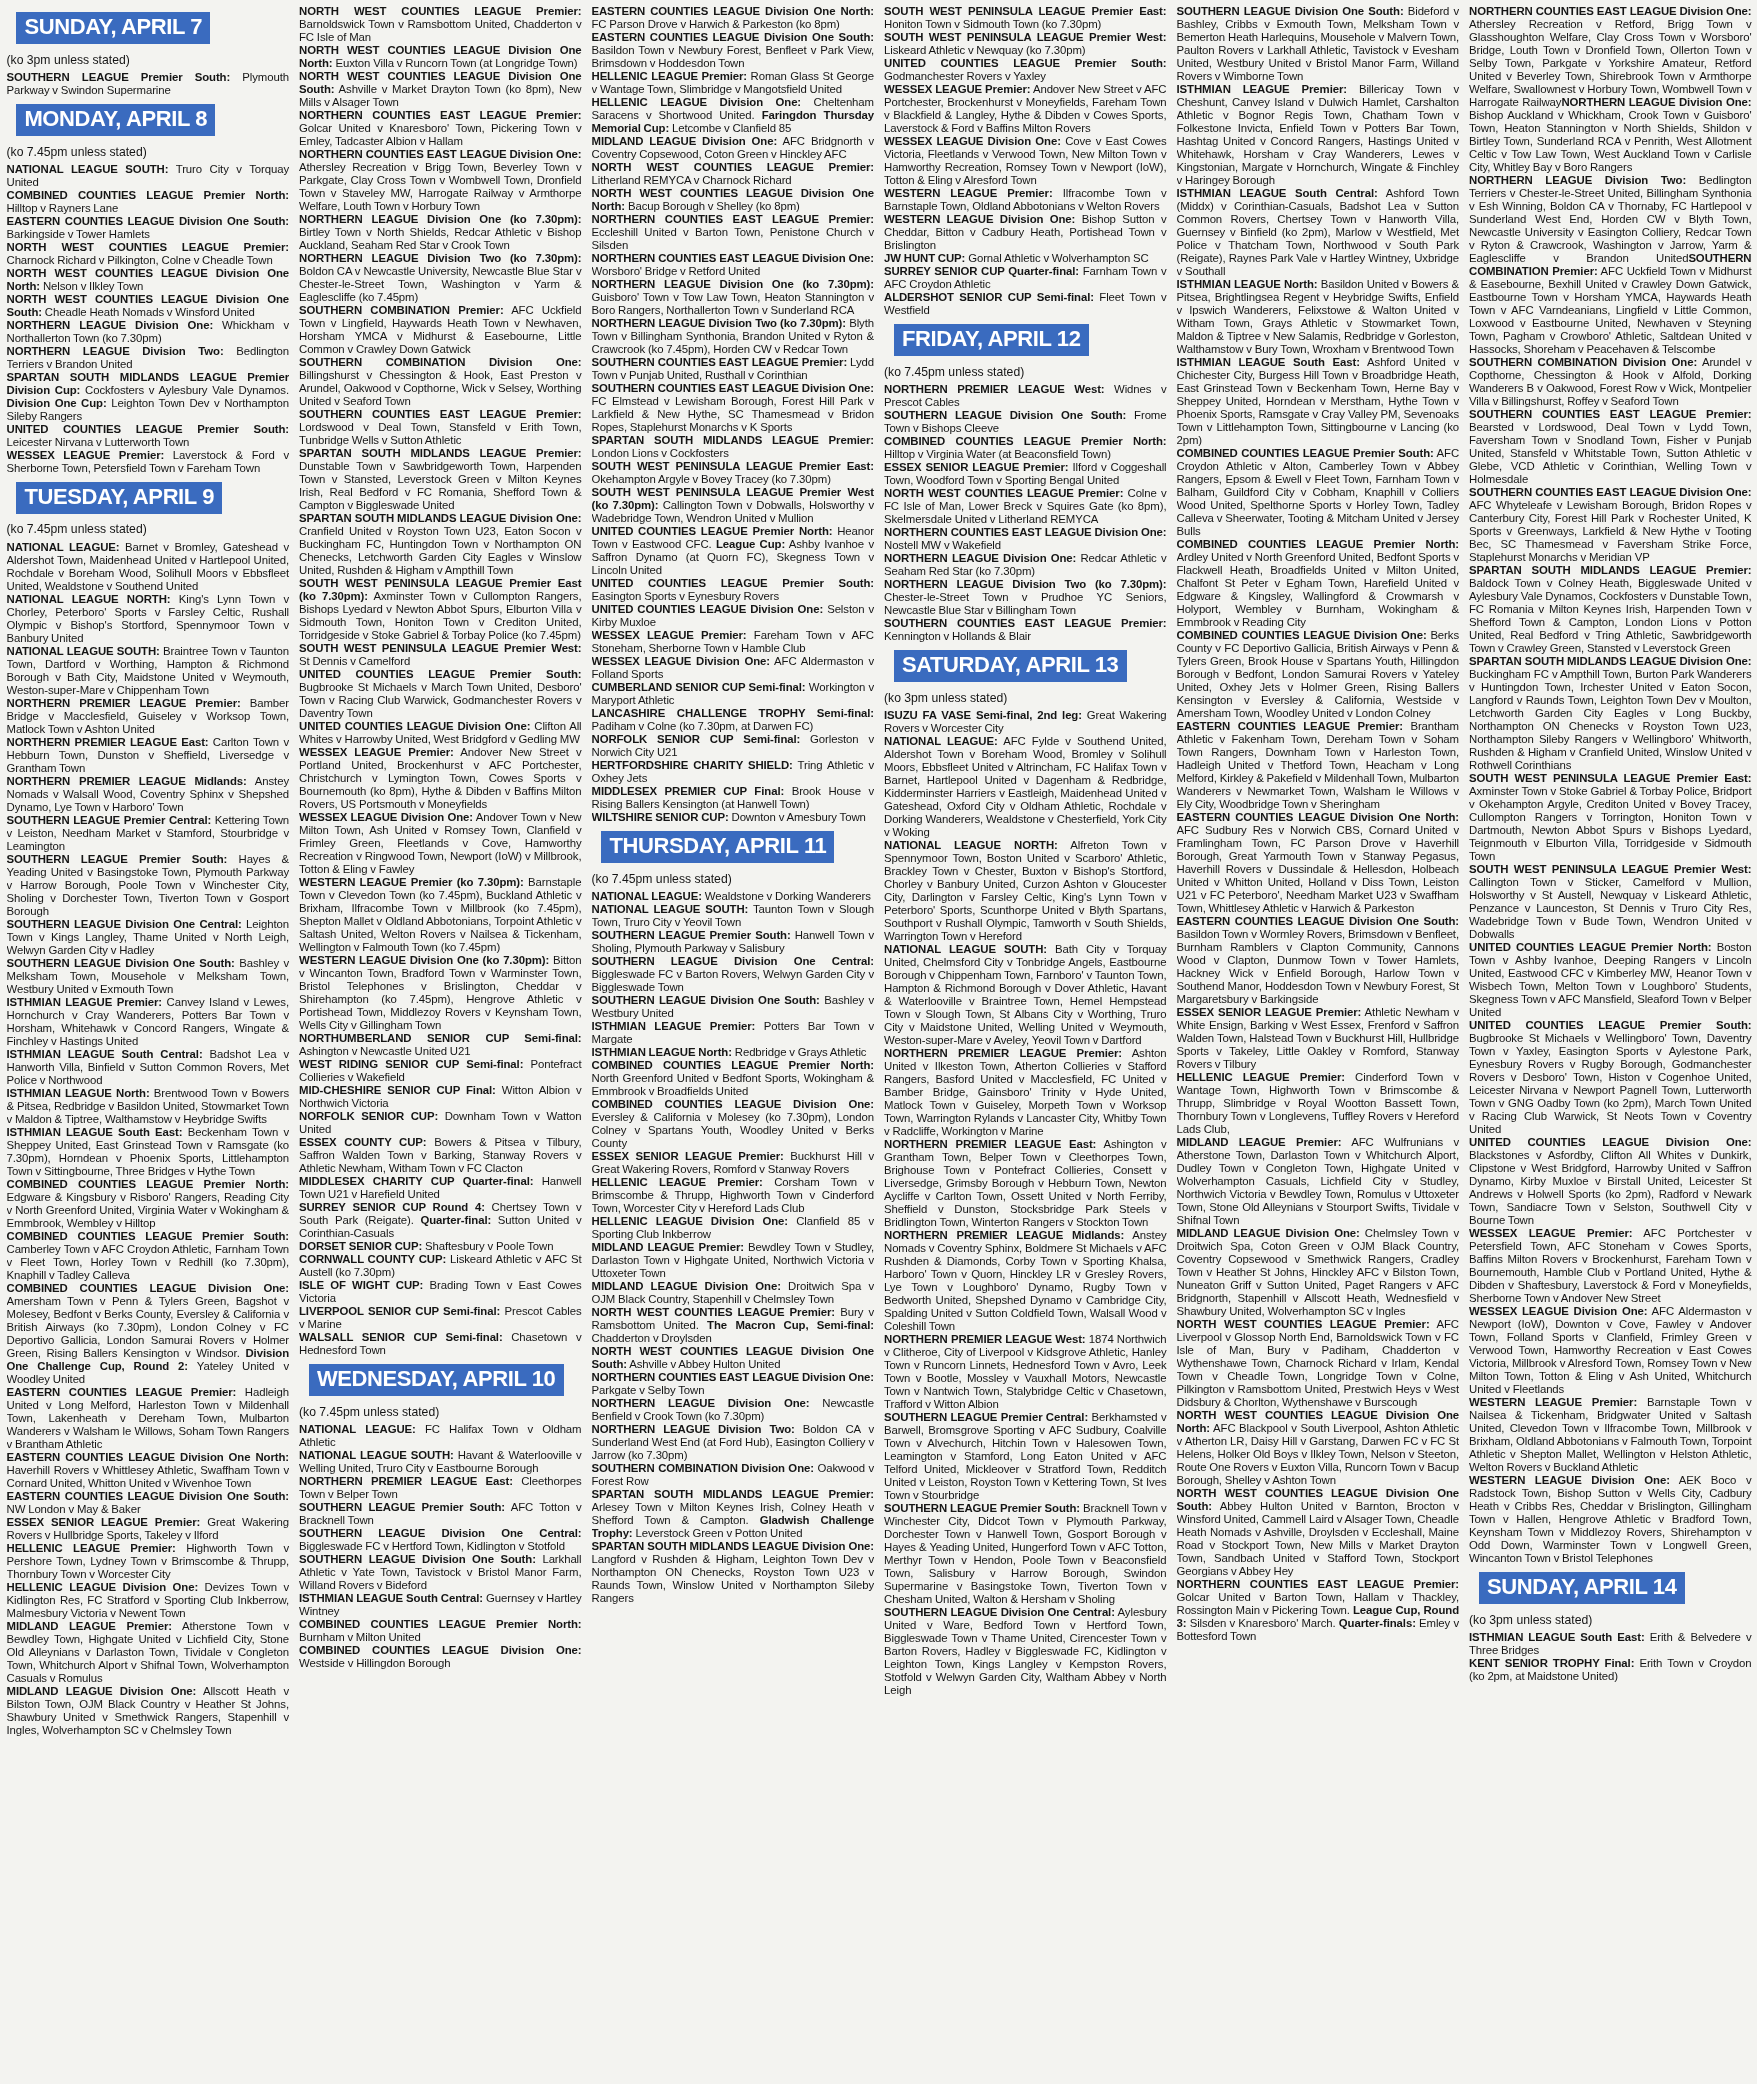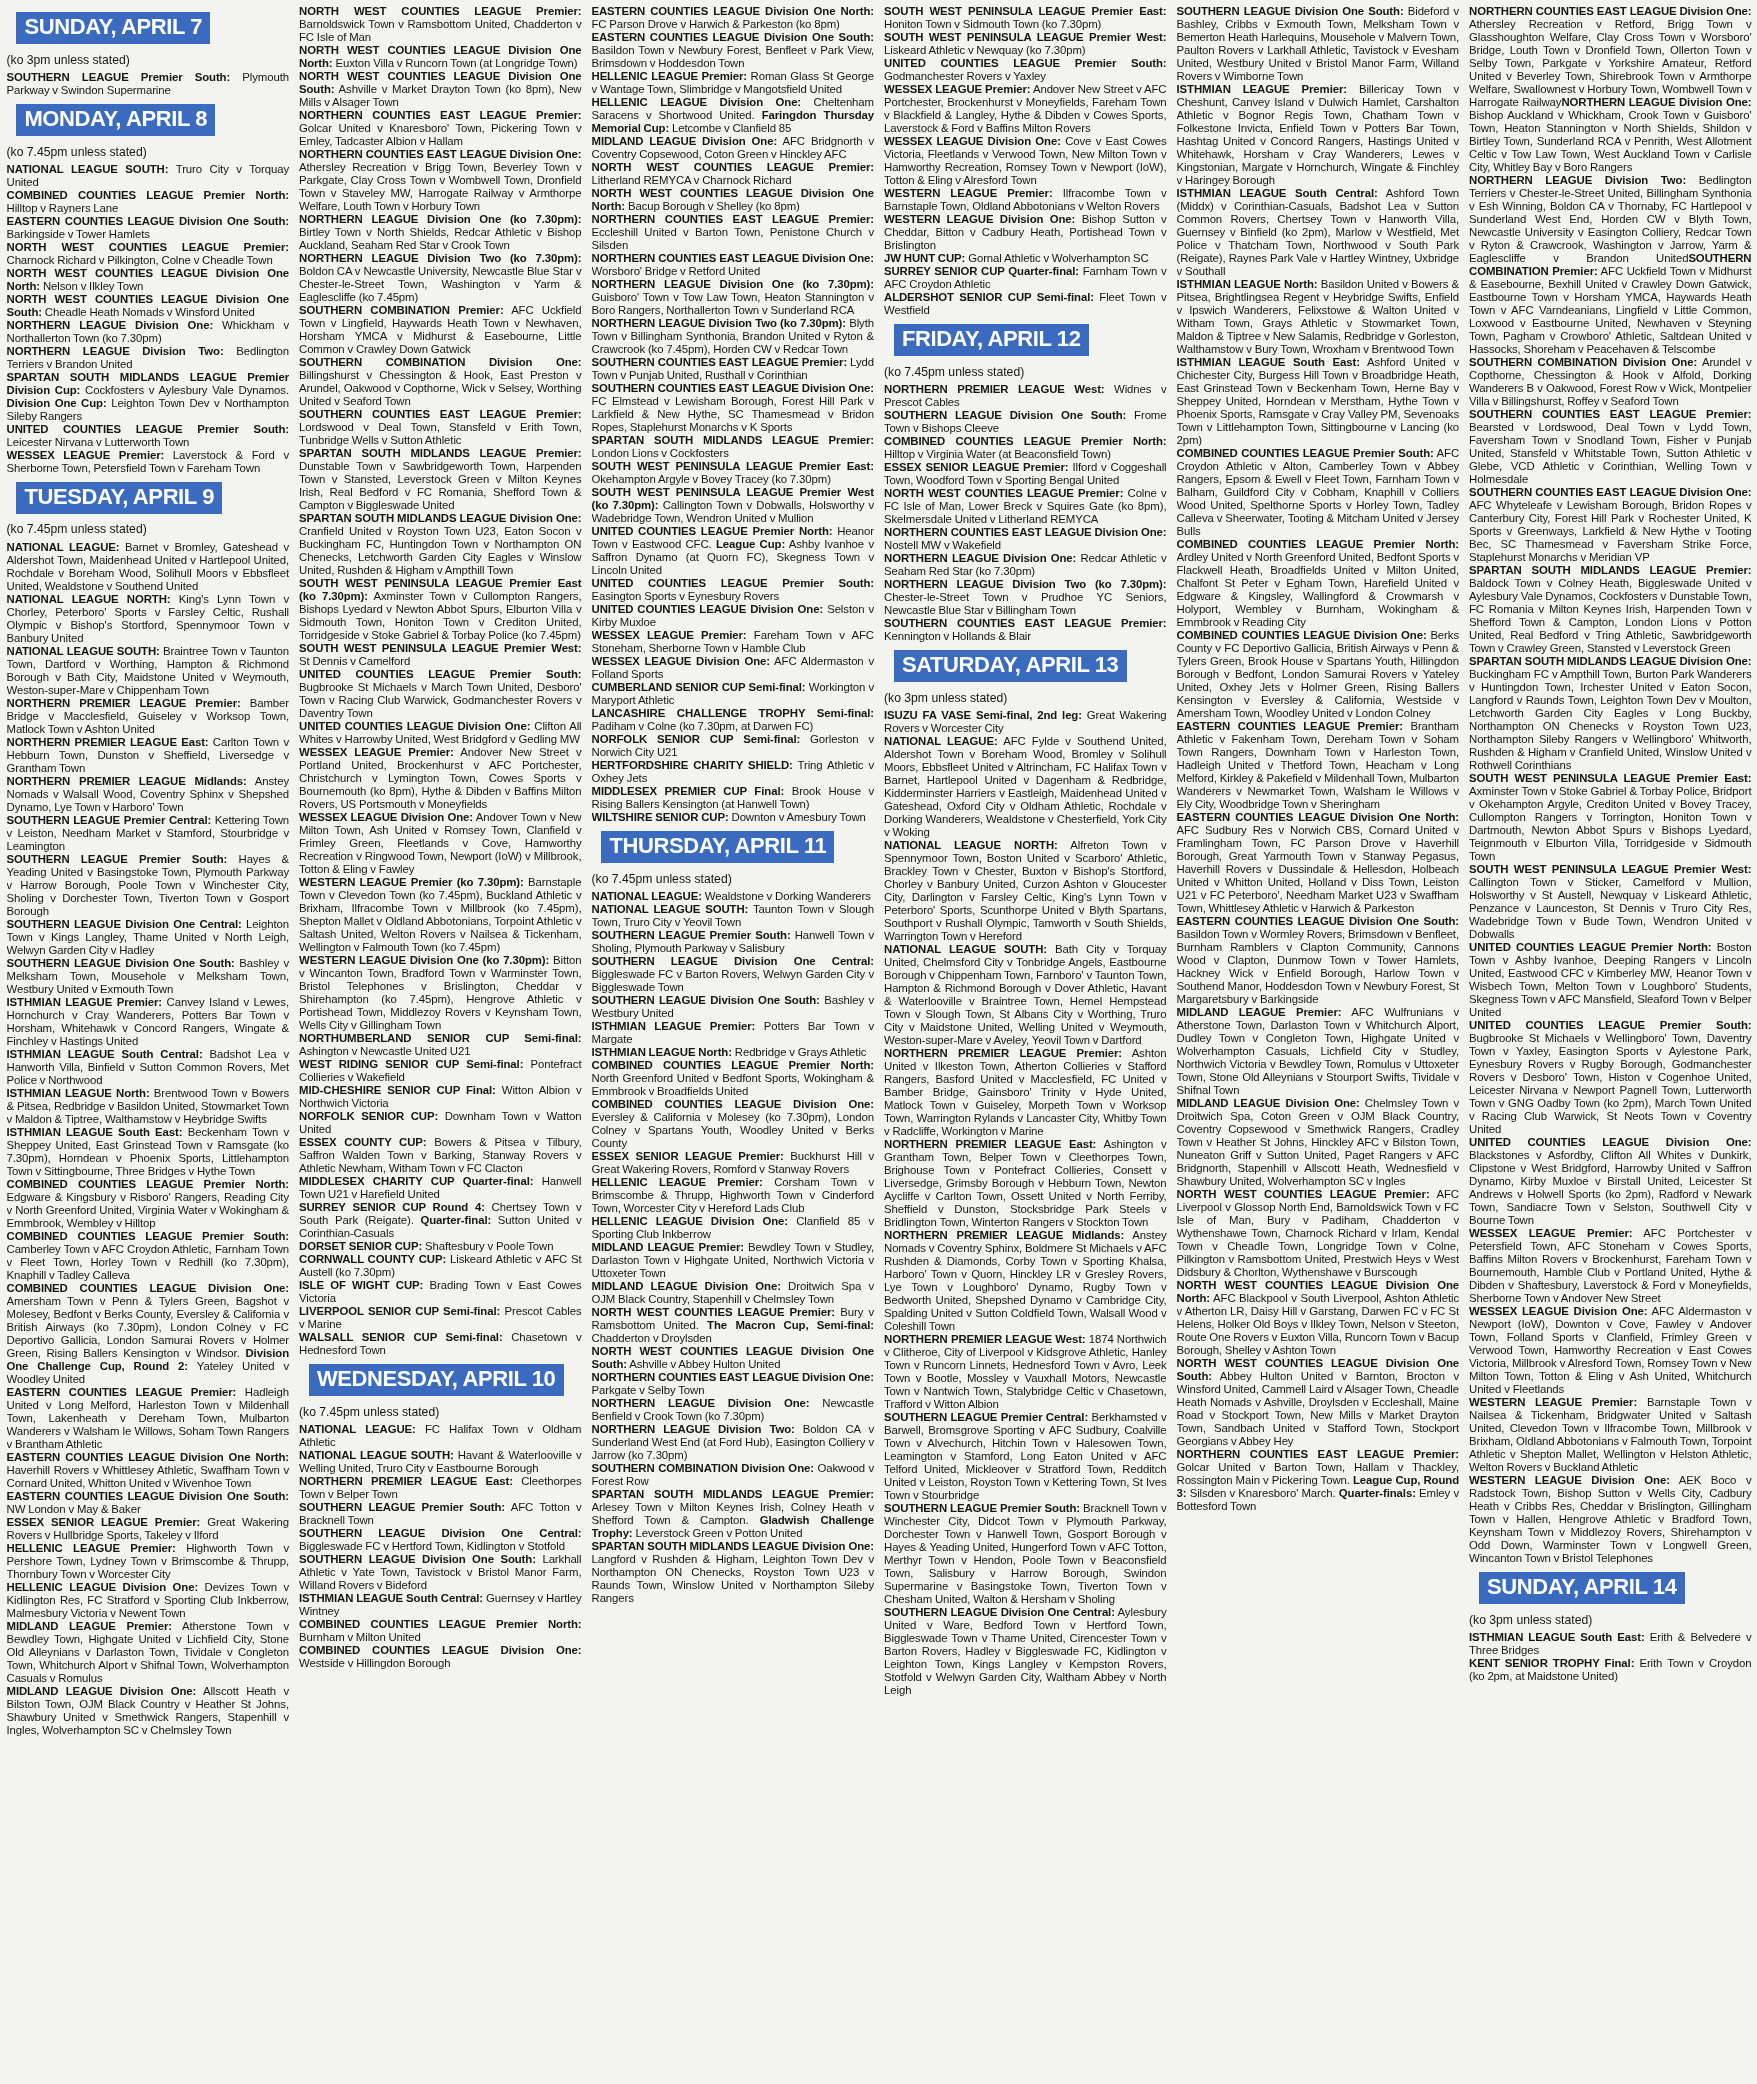--- a/index.html
+++ b/index.html
@@ -51,20 +51,22 @@
       <p class="entry"><span class="lg">ISTHMIAN LEAGUE Premier:</span><span class="fx"> Billericay Town v Cheshunt, Canvey Island v Dulwich Hamlet, Carshalton Athletic v Bognor Regis Town, Chatham Town v Folkestone Invicta, Enfield Town v Potters Bar Town, Hashtag United v Concord Rangers, Hastings United v Whitehawk, Horsham v Cray Wanderers, Lewes v Kingstonian, Margate v Hornchurch, Wingate &amp; Finchley v Haringey Borough</span></p>
       <p class="entry"><span class="lg">ISTHMIAN LEAGUE South Central:</span><span class="fx"> Ashford Town (Middx) v Corinthian-Casuals, Badshot Lea v Sutton Common Rovers, Chertsey Town v Hanworth Villa, Guernsey v Binfield (ko 2pm), Marlow v Westfield, Met Police v Thatcham Town, Northwood v South Park (Reigate), Raynes Park Vale v Hartley Wintney, Uxbridge v Southall</span></p>
       <p class="entry"><span class="lg">ISTHMIAN LEAGUE North:</span><span class="fx"> Basildon United v Bowers &amp; Pitsea, Brightlingsea Regent v Heybridge Swifts, Enfield v Ipswich Wanderers, Felixstowe &amp; Walton United v Witham Town, Grays Athletic v Stowmarket Town, Maldon &amp; Tiptree v New Salamis, Redbridge v Gorleston, Walthamstow v Bury Town, Wroxham v Brentwood Town</span></p>
       <p class="entry"><span class="lg">ISTHMIAN LEAGUE South East:</span><span class="fx"> Ashford United v Chichester City, Burgess Hill Town v Broadbridge Heath, East Grinstead Town v Beckenham Town, Herne Bay v Sheppey United, Horndean v Merstham, Hythe Town v Phoenix Sports, Ramsgate v Cray Valley PM, Sevenoaks Town v Littlehampton Town, Sittingbourne v Lancing (ko 2pm)</span></p>
       <p class="entry"><span class="lg">COMBINED COUNTIES LEAGUE Premier South:</span><span class="fx"> AFC Croydon Athletic v Alton, Camberley Town v Abbey Rangers, Epsom &amp; Ewell v Fleet Town, Farnham Town v Balham, Guildford City v Cobham, Knaphill v Colliers Wood United, Spelthorne Sports v Horley Town, Tadley Calleva v Sheerwater, Tooting &amp; Mitcham United v Jersey Bulls</span></p>
       <p class="entry"><span class="lg">COMBINED COUNTIES LEAGUE Premier North:</span><span class="fx"> Ardley United v North Greenford United, Bedfont Sports v Flackwell Heath, Broadfields United v Milton United, Chalfont St Peter v Egham Town, Harefield United v Edgware &amp; Kingsley, Wallingford &amp; Crowmarsh v Holyport, Wembley v Burnham, Wokingham &amp; Emmbrook v Reading City</span></p>
       <p class="entry"><span class="lg">COMBINED COUNTIES LEAGUE Division One:</span><span class="fx"> Berks County v FC Deportivo Gallicia, British Airways v Penn &amp; Tylers Green, Brook House v Spartans Youth, Hillingdon Borough v Bedfont, London Samurai Rovers v Yateley United, Oxhey Jets v Holmer Green, Rising Ballers Kensington v Eversley &amp; California, Westside v Amersham Town, Woodley United v London Colney</span></p>
       <p class="entry"><span class="lg">EASTERN COUNTIES LEAGUE Premier:</span><span class="fx"> Brantham Athletic v Fakenham Town, Dereham Town v Soham Town Rangers, Downham Town v Harleston Town, Hadleigh United v Thetford Town, Heacham v Long Melford, Kirkley &amp; Pakefield v Mildenhall Town, Mulbarton Wanderers v Newmarket Town, Walsham le Willows v Ely City, Woodbridge Town v Sheringham</span></p>
       <p class="entry"><span class="lg">EASTERN COUNTIES LEAGUE Division One North:</span><span class="fx"> AFC Sudbury Res v Norwich CBS, Cornard United v Framlingham Town, FC Parson Drove v Haverhill Borough, Great Yarmouth Town v Stanway Pegasus, Haverhill Rovers v Dussindale &amp; Hellesdon, Holbeach United v Whitton United, Holland v Diss Town, Leiston U21 v FC Peterboro', Needham Market U23 v Swaffham Town, Whittlesey Athletic v Harwich &amp; Parkeston</span></p>
       <p class="entry"><span class="lg">EASTERN COUNTIES LEAGUE Division One South:</span><span class="fx"> Basildon Town v Wormley Rovers, Brimsdown v Benfleet, Burnham Ramblers v Clapton Community, Cannons Wood v Clapton, Dunmow Town v Tower Hamlets, Hackney Wick v Enfield Borough, Harlow Town v Southend Manor, Hoddesdon Town v Newbury Forest, St Margaretsbury v Barkingside</span></p>
+      <p class="entry"><span class="lg">ESSEX SENIOR LEAGUE Premier:</span><span class="fx"> Athletic Newham v White Ensign, Barking v West Essex, Frenford v Saffron Walden Town, Halstead Town v Buckhurst Hill, Hullbridge Sports v Takeley, Little Oakley v Romford, Stanway Rovers v Tilbury</span></p>
+      <p class="entry"><span class="lg">HELLENIC LEAGUE Premier:</span><span class="fx"> Cinderford Town v Wantage Town, Highworth Town v Brimscombe &amp; Thrupp, Slimbridge v Royal Wootton Bassett Town, Thornbury Town v Longlevens, Tuffley Rovers v Hereford Lads Club,</span></p>
       <p class="entry"><span class="lg">MIDLAND LEAGUE Premier:</span><span class="fx"> AFC Wulfrunians v Atherstone Town, Darlaston Town v Whitchurch Alport, Dudley Town v Congleton Town, Highgate United v Wolverhampton Casuals, Lichfield City v Studley, Northwich Victoria v Bewdley Town, Romulus v Uttoxeter Town, Stone Old Alleynians v Stourport Swifts, Tividale v Shifnal Town</span></p>
       <p class="entry"><span class="lg">MIDLAND LEAGUE Division One:</span><span class="fx"> Chelmsley Town v Droitwich Spa, Coton Green v OJM Black Country, Coventry Copsewood v Smethwick Rangers, Cradley Town v Heather St Johns, Hinckley AFC v Bilston Town, Nuneaton Griff v Sutton United, Paget Rangers v AFC Bridgnorth, Stapenhill v Allscott Heath, Wednesfield v Shawbury United, Wolverhampton SC v Ingles</span></p>
       <p class="entry"><span class="lg">NORTH WEST COUNTIES LEAGUE Premier:</span><span class="fx"> AFC Liverpool v Glossop North End, Barnoldswick Town v FC Isle of Man, Bury v Padiham, Chadderton v Wythenshawe Town, Charnock Richard v Irlam, Kendal Town v Cheadle Town, Longridge Town v Colne, Pilkington v Ramsbottom United, Prestwich Heys v West Didsbury &amp; Chorlton, Wythenshawe v Burscough</span></p>
       <p class="entry"><span class="lg">NORTH WEST COUNTIES LEAGUE Division One North:</span><span class="fx"> AFC Blackpool v South Liverpool, Ashton Athletic v Atherton LR, Daisy Hill v Garstang, Darwen FC v FC St Helens, Holker Old Boys v Ilkley Town, Nelson v Steeton, Route One Rovers v Euxton Villa, Runcorn Town v Bacup Borough, Shelley v Ashton Town</span></p>
       <p class="entry"><span class="lg">NORTH WEST COUNTIES LEAGUE Division One South:</span><span class="fx"> Abbey Hulton United v Barnton, Brocton v Winsford United, Cammell Laird v Alsager Town, Cheadle Heath Nomads v Ashville, Droylsden v Eccleshall, Maine Road v Stockport Town, New Mills v Market Drayton Town, Sandbach United v Stafford Town, Stockport Georgians v Abbey Hey</span></p>
       <p class="entry"><span class="lg">NORTHERN COUNTIES EAST LEAGUE Premier:</span><span class="fx"> Golcar United v Barton Town, Hallam v Thackley, Rossington Main v Pickering Town. </span><span class="lg">League Cup, Round 3:</span><span class="fx"> Silsden v Knaresboro' March. </span><span class="lg">Quarter-finals:</span><span class="fx"> Emley v Bottesford Town</span></p>
     </div>
     <div class="col"><p class="entry"><span class="lg">NORTHERN COUNTIES EAST LEAGUE Division One:</span><span class="fx"> Athersley Recreation v Retford, Brigg Town v Glasshoughton Welfare, Clay Cross Town v Worsboro' Bridge, Louth Town v Dronfield Town, Ollerton Town v Selby Town, Parkgate v Yorkshire Amateur, Retford United v Beverley Town, Shirebrook Town v Armthorpe Welfare, Swallownest v Horbury Town, Wombwell Town v Harrogate Railway</span><span class="lg">NORTHERN LEAGUE Division One:</span><span class="fx"> Bishop Auckland v Whickham, Crook Town v Guisboro' Town, Heaton Stannington v North Shields, Shildon v Birtley Town, Sunderland RCA v Penrith, West Allotment Celtic v Tow Law Town, West Auckland Town v Carlisle City, Whitley Bay v Boro Rangers</span></p><p class="entry"><span class="lg">NORTHERN LEAGUE Division Two:</span><span class="fx"> Bedlington Terriers v Chester-le-Street United, Billingham Synthonia v Esh Winning, Boldon CA v Thornaby, FC Hartlepool v Sunderland West End, Horden CW v Blyth Town, Newcastle University v Easington Colliery, Redcar Town v Ryton &amp; Crawcrook, Washington v Jarrow, Yarm &amp; Eaglescliffe v Brandon United</span><span class="lg">SOUTHERN COMBINATION Premier:</span><span class="fx"> AFC Uckfield Town v Midhurst &amp; Easebourne, Bexhill United v Crawley Down Gatwick, Eastbourne Town v Horsham YMCA, Haywards Heath Town v AFC Varndeanians, Lingfield v Little Common, Loxwood v Eastbourne United, Newhaven v Steyning Town, Pagham v Crowboro' Athletic, Saltdean United v Hassocks, Shoreham v Peacehaven &amp; Telscombe</span></p><p class="entry"><span class="lg">SOUTHERN COMBINATION Division One:</span><span class="fx"> Arundel v Copthorne, Chessington &amp; Hook v Alfold, Dorking Wanderers B v Oakwood, Forest Row v Wick, Montpelier Villa v Billingshurst, Roffey v Seaford Town</span></p><p class="entry"><span class="lg">SOUTHERN COUNTIES EAST LEAGUE Premier:</span><span class="fx"> Bearsted v Lordswood, Deal Town v Lydd Town, Faversham Town v Snodland Town, Fisher v Punjab United, Stansfeld v Whitstable Town, Sutton Athletic v Glebe, VCD Athletic v Corinthian, Welling Town v Holmesdale</span></p><p class="entry"><span class="lg">SOUTHERN COUNTIES EAST LEAGUE Division One:</span><span class="fx"> AFC Whyteleafe v Lewisham Borough, Bridon Ropes v Canterbury City, Forest Hill Park v Rochester United, K Sports v Greenways, Larkfield &amp; New Hythe v Tooting Bec, SC Thamesmead v Faversham Strike Force, Staplehurst Monarchs v Meridian VP</span></p><p class="entry"><span class="lg">SPARTAN SOUTH MIDLANDS LEAGUE Premier:</span><span class="fx"> Baldock Town v Colney Heath, Biggleswade United v Aylesbury Vale Dynamos, Cockfosters v Dunstable Town, FC Romania v Milton Keynes Irish, Harpenden Town v Shefford Town &amp; Campton, London Lions v Potton United, Real Bedford v Tring Athletic, Sawbridgeworth Town v Crawley Green, Stansted v Leverstock Green</span></p><p class="entry"><span class="lg">SPARTAN SOUTH MIDLANDS LEAGUE Division One:</span><span class="fx"> Buckingham FC v Ampthill Town, Burton Park Wanderers v Huntingdon Town, Irchester United v Eaton Socon, Langford v Raunds Town, Leighton Town Dev v Moulton, Letchworth Garden City Eagles v Long Buckby, Northampton ON Chenecks v Royston Town U23, Northampton Sileby Rangers v Wellingboro' Whitworth, Rushden &amp; Higham v Cranfield United, Winslow United v Rothwell Corinthians</span></p><p class="entry"><span class="lg">SOUTH WEST PENINSULA LEAGUE Premier East:</span><span class="fx"> Axminster Town v Stoke Gabriel &amp; Torbay Police, Bridport v Okehampton Argyle, Crediton United v Bovey Tracey, Cullompton Rangers v Torrington, Honiton Town v Dartmouth, Newton Abbot Spurs v Bishops Lyedard, Teignmouth v Elburton Villa, Torridgeside v Sidmouth Town</span></p><p class="entry"><span class="lg">SOUTH WEST PENINSULA LEAGUE Premier West:</span><span class="fx"> Callington Town v Sticker, Camelford v Mullion, Holsworthy v St Austell, Newquay v Liskeard Athletic, Penzance v Launceston, St Dennis v Truro City Res, Wadebridge Town v Bude Town, Wendron United v Dobwalls</span></p><p class="entry"><span class="lg">UNITED COUNTIES LEAGUE Premier North:</span><span class="fx"> Boston Town v Ashby Ivanhoe, Deeping Rangers v Lincoln United, Eastwood CFC v Kimberley MW, Heanor Town v Wisbech Town, Melton Town v Loughboro' Students, Skegness Town v AFC Mansfield, Sleaford Town v Belper United</span></p><p class="entry"><span class="lg">UNITED COUNTIES LEAGUE Premier South:</span><span class="fx"> Bugbrooke St Michaels v Wellingboro' Town, Daventry Town v Yaxley, Easington Sports v Aylestone Park, Eynesbury Rovers v Rugby Borough, Godmanchester Rovers v Desboro' Town, Histon v Cogenhoe United, Leicester Nirvana v Newport Pagnell Town, Lutterworth Town v GNG Oadby Town (ko 2pm), March Town United v Racing Club Warwick, St Neots Town v Coventry United</span></p><p class="entry"><span class="lg">UNITED COUNTIES LEAGUE Division One:</span><span class="fx"> Blackstones v Asfordby, Clifton All Whites v Dunkirk, Clipstone v West Bridgford, Harrowby United v Saffron Dynamo, Kirby Muxloe v Birstall United, Leicester St Andrews v Holwell Sports (ko 2pm), Radford v Newark Town, Sandiacre Town v Selston, Southwell City v Bourne Town</span></p><p class="entry"><span class="lg">WESSEX LEAGUE Premier:</span><span class="fx"> AFC Portchester v Petersfield Town, AFC Stoneham v Cowes Sports, Baffins Milton Rovers v Brockenhurst, Fareham Town v Bournemouth, Hamble Club v Portland United, Hythe &amp; Dibden v Shaftesbury, Laverstock &amp; Ford v Moneyfields, Sherborne Town v Andover New Street</span></p><p class="entry"><span class="lg">WESSEX LEAGUE Division One:</span><span class="fx"> AFC Aldermaston v Newport (IoW), Downton v Cove, Fawley v Andover Town, Folland Sports v Clanfield, Frimley Green v Verwood Town, Hamworthy Recreation v East Cowes Victoria, Millbrook v Alresford Town, Romsey Town v New Milton Town, Totton &amp; Eling v Ash United, Whitchurch United v Fleetlands</span></p><p class="entry"><span class="lg">WESTERN LEAGUE Premier:</span><span class="fx"> Barnstaple Town v Nailsea &amp; Tickenham, Bridgwater United v Saltash United, Clevedon Town v Ilfracombe Town, Millbrook v Brixham, Oldland Abbotonians v Falmouth Town, Torpoint Athletic v Shepton Mallet, Wellington v Helston Athletic, Welton Rovers v Buckland Athletic</span></p><p class="entry"><span class="lg">WESTERN LEAGUE Division One:</span><span class="fx"> AEK Boco v Radstock Town, Bishop Sutton v Wells City, Cadbury Heath v Cribbs Res, Cheddar v Brislington, Gillingham Town v Hallen, Hengrove Athletic v Bradford Town, Keynsham Town v Middlezoy Rovers, Shirehampton v Odd Down, Warminster Town v Longwell Green, Wincanton Town v Bristol Telephones</span></p><div class="date-header">SUNDAY, APRIL 14</div><div class="ko-note">(ko 3pm unless stated)</div><p class="entry"><span class="lg">ISTHMIAN LEAGUE South East:</span><span class="fx"> Erith &amp; Belvedere v Three Bridges</span></p><p class="entry"><span class="lg">KENT SENIOR TROPHY Final:</span><span class="fx"> Erith Town v Croydon (ko 2pm, at Maidstone United)</span></p></div>
   </div>
 

